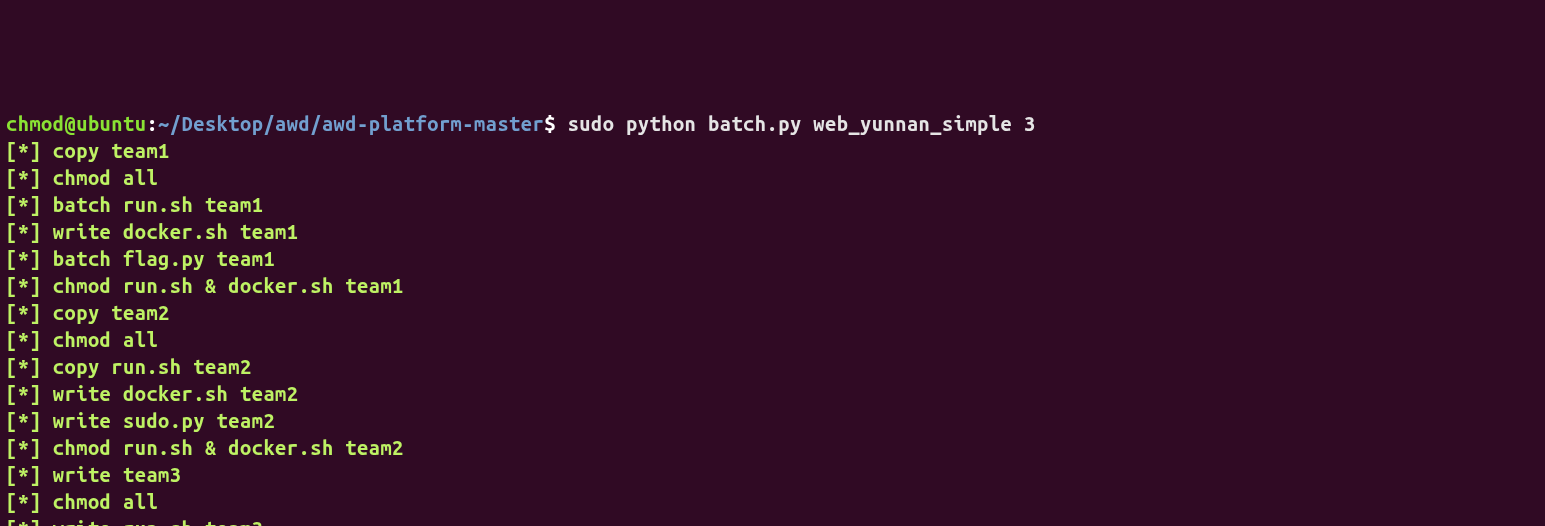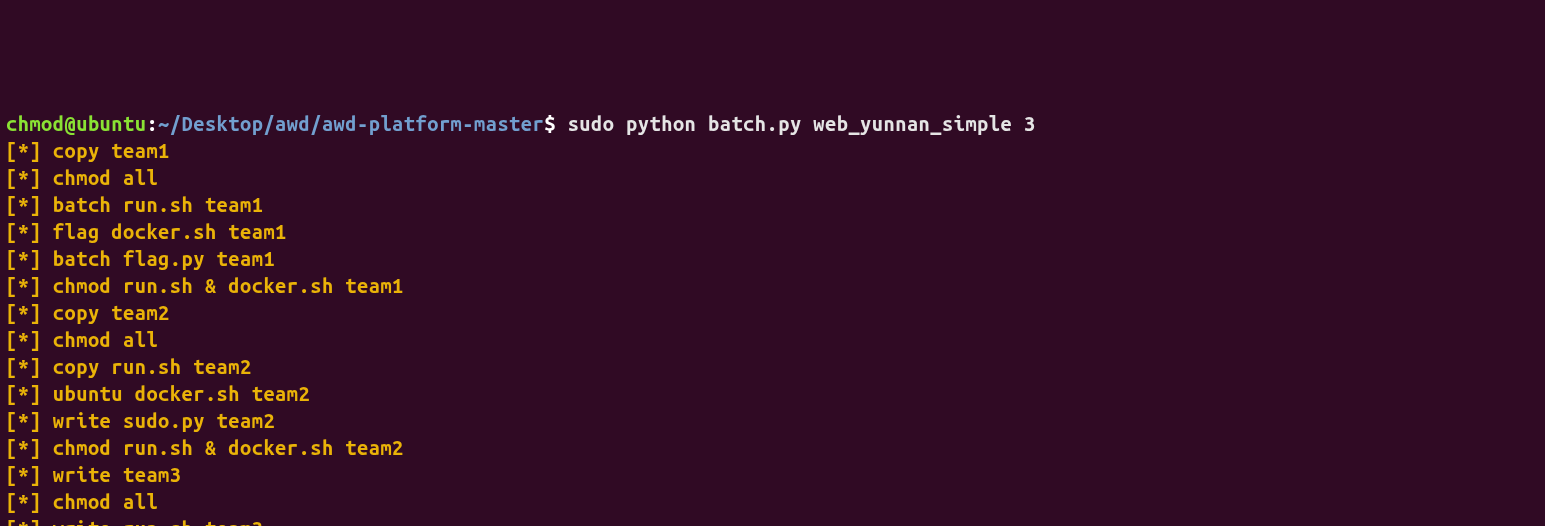--- a/index.html
+++ b/index.html
@@ -28,39 +28,39 @@
       color: #729fcf;
       text-align: center;
     }
     .prompt-dollar {
       color: #ffffff;
     }
     .command {
       color: #e5e5e5;
     }
     .output-line {
-      color: #eab308;
+      color: #bef264;
     }
   </style>
 </head>
 <body>
 
 
 
 <div><span class="prompt-user">chmod@ubuntu</span><span class="prompt-colon">:</span><span class="prompt-path">~/Desktop/awd/awd-platform-master</span><span class="prompt-dollar">$</span> <span class="command">sudo python batch.py web_yunnan_simple 3</span>
 <span class="output-line">[*] copy team1</span>
 <span class="output-line">[*] chmod all</span>
 <span class="output-line">[*] batch run.sh team1</span>
-<span class="output-line">[*] flag docker.sh team1</span>
+<span class="output-line">[*] write docker.sh team1</span>
 <span class="output-line">[*] batch flag.py team1</span>
 <span class="output-line">[*] chmod run.sh &amp; docker.sh team1</span>
 <span class="output-line">[*] copy team2</span>
 <span class="output-line">[*] chmod all</span>
 <span class="output-line">[*] copy run.sh team2</span>
-<span class="output-line">[*] ubuntu docker.sh team2</span>
+<span class="output-line">[*] write docker.sh team2</span>
 <span class="output-line">[*] write sudo.py team2</span>
 <span class="output-line">[*] chmod run.sh &amp; docker.sh team2</span>
 <span class="output-line">[*] write team3</span>
 <span class="output-line">[*] chmod all</span>
 <span class="output-line">[*] write run.sh team3</span>
 
 
 </div>
 
 

